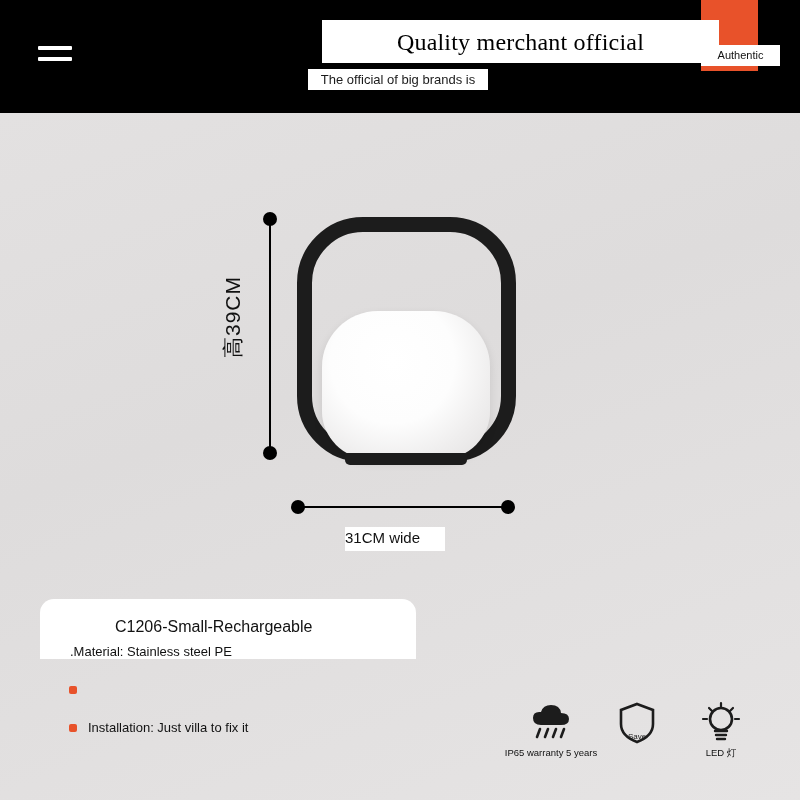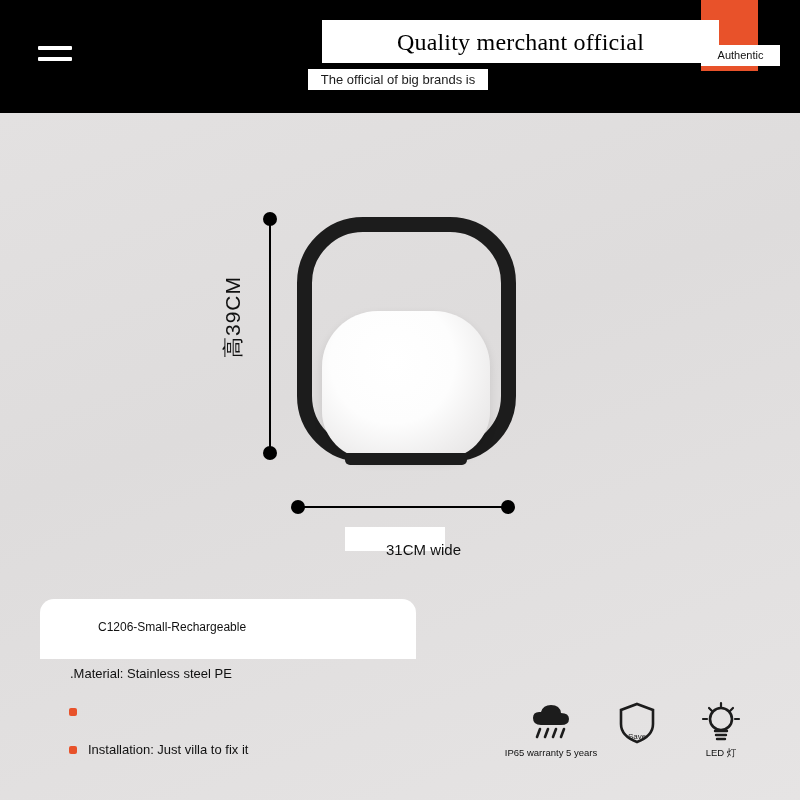--- a/index.html
+++ b/index.html
@@ -233,51 +233,51 @@
     position: absolute;
     left: 345px;
     top: 414px;
     width: 100px;
     height: 24px;
     background: #ffffff;
   }
   .dim-h-label {
     position: absolute;
     left: 345px;
-    top: 428px;
+    top: 416px;
     width: 116px;
-    text-align: right;
+    text-align: left;
     font-size: 15px;
     color: #111111;
     line-height: 17px;
   }
 
   
   .info-card {
     position: absolute;
     left: 40px;
     top: 486px;
     width: 376px;
     height: 60px;
     background: #ffffff;
     border-radius: 14px 14px 0 0;
   }
   .model-name {
     position: absolute;
-    left: 98px;
+    left: 115px;
     top: 505px;
-    font-size: 12px;
+    font-size: 16px;
     color: #111111;
     line-height: 18px;
     white-space: nowrap;
   }
   .spec-list {
     position: absolute;
     left: 62px;
-    top: 553px;
+    top: 531px;
     width: 360px;
   }
   .spec-row {
     position: relative;
     height: 38px;
     font-size: 13px;
     color: #111111;
     line-height: 16px;
   }
   .spec-row .txt {

